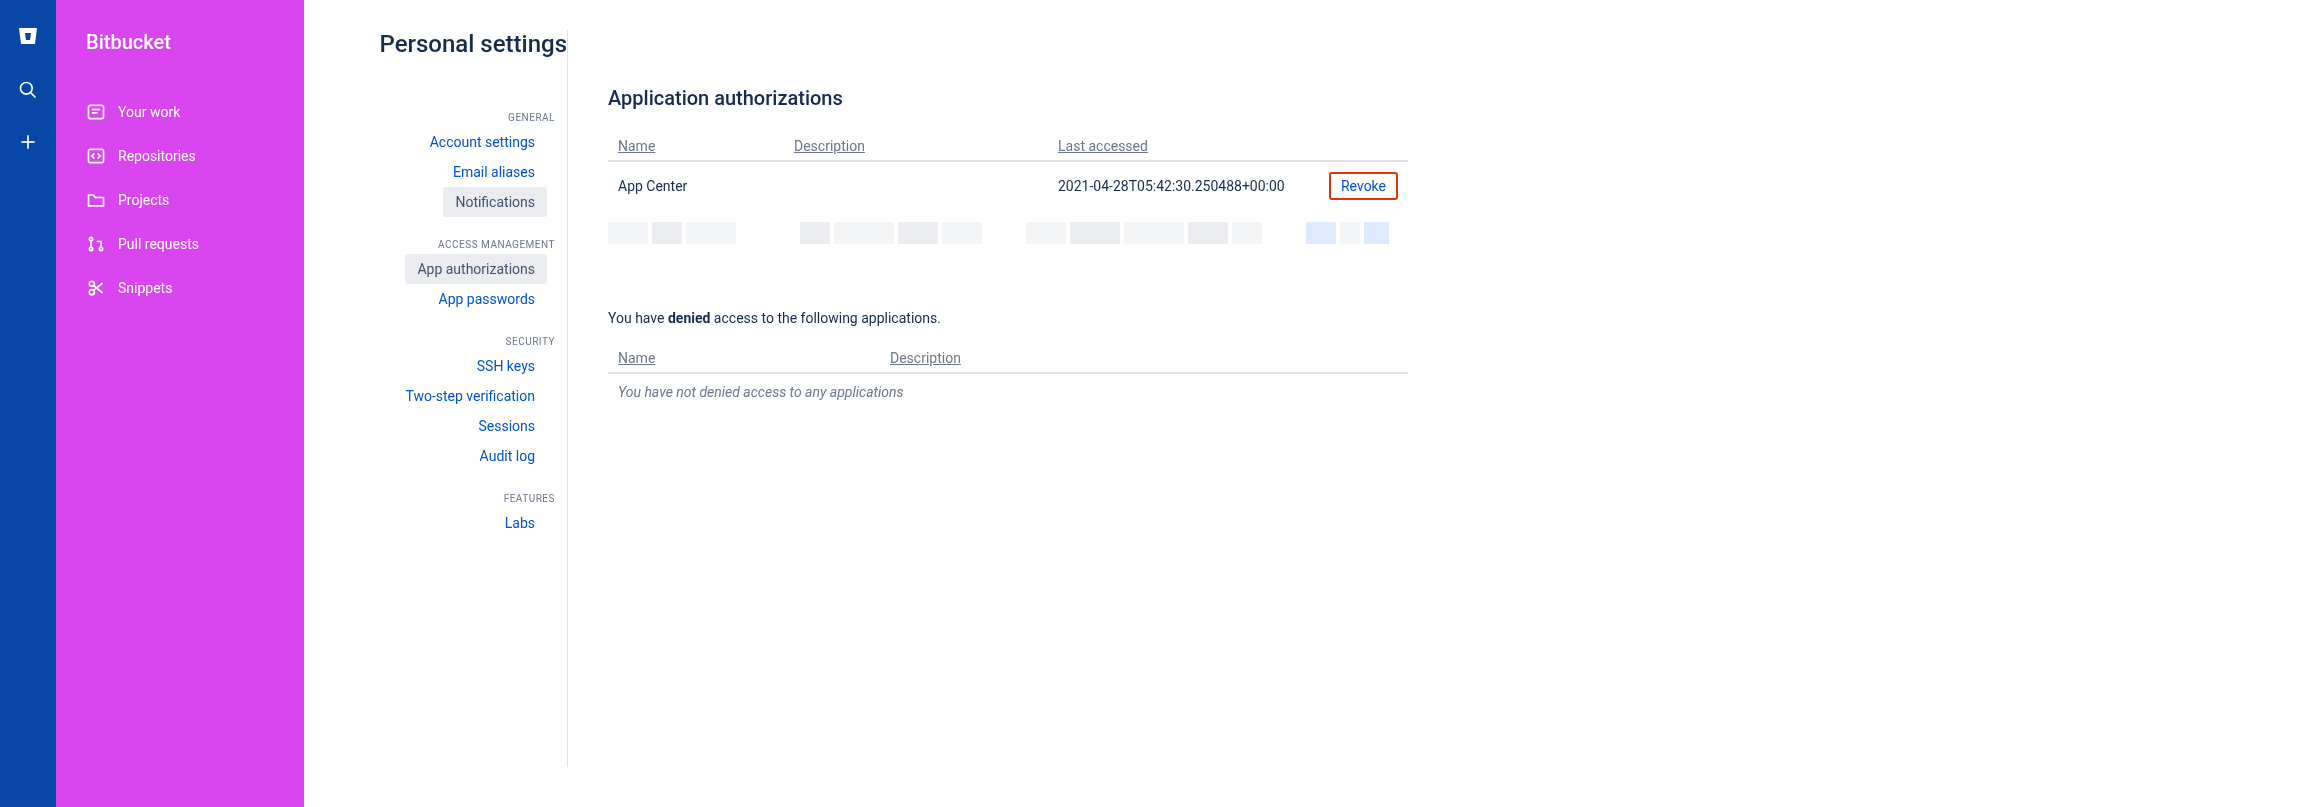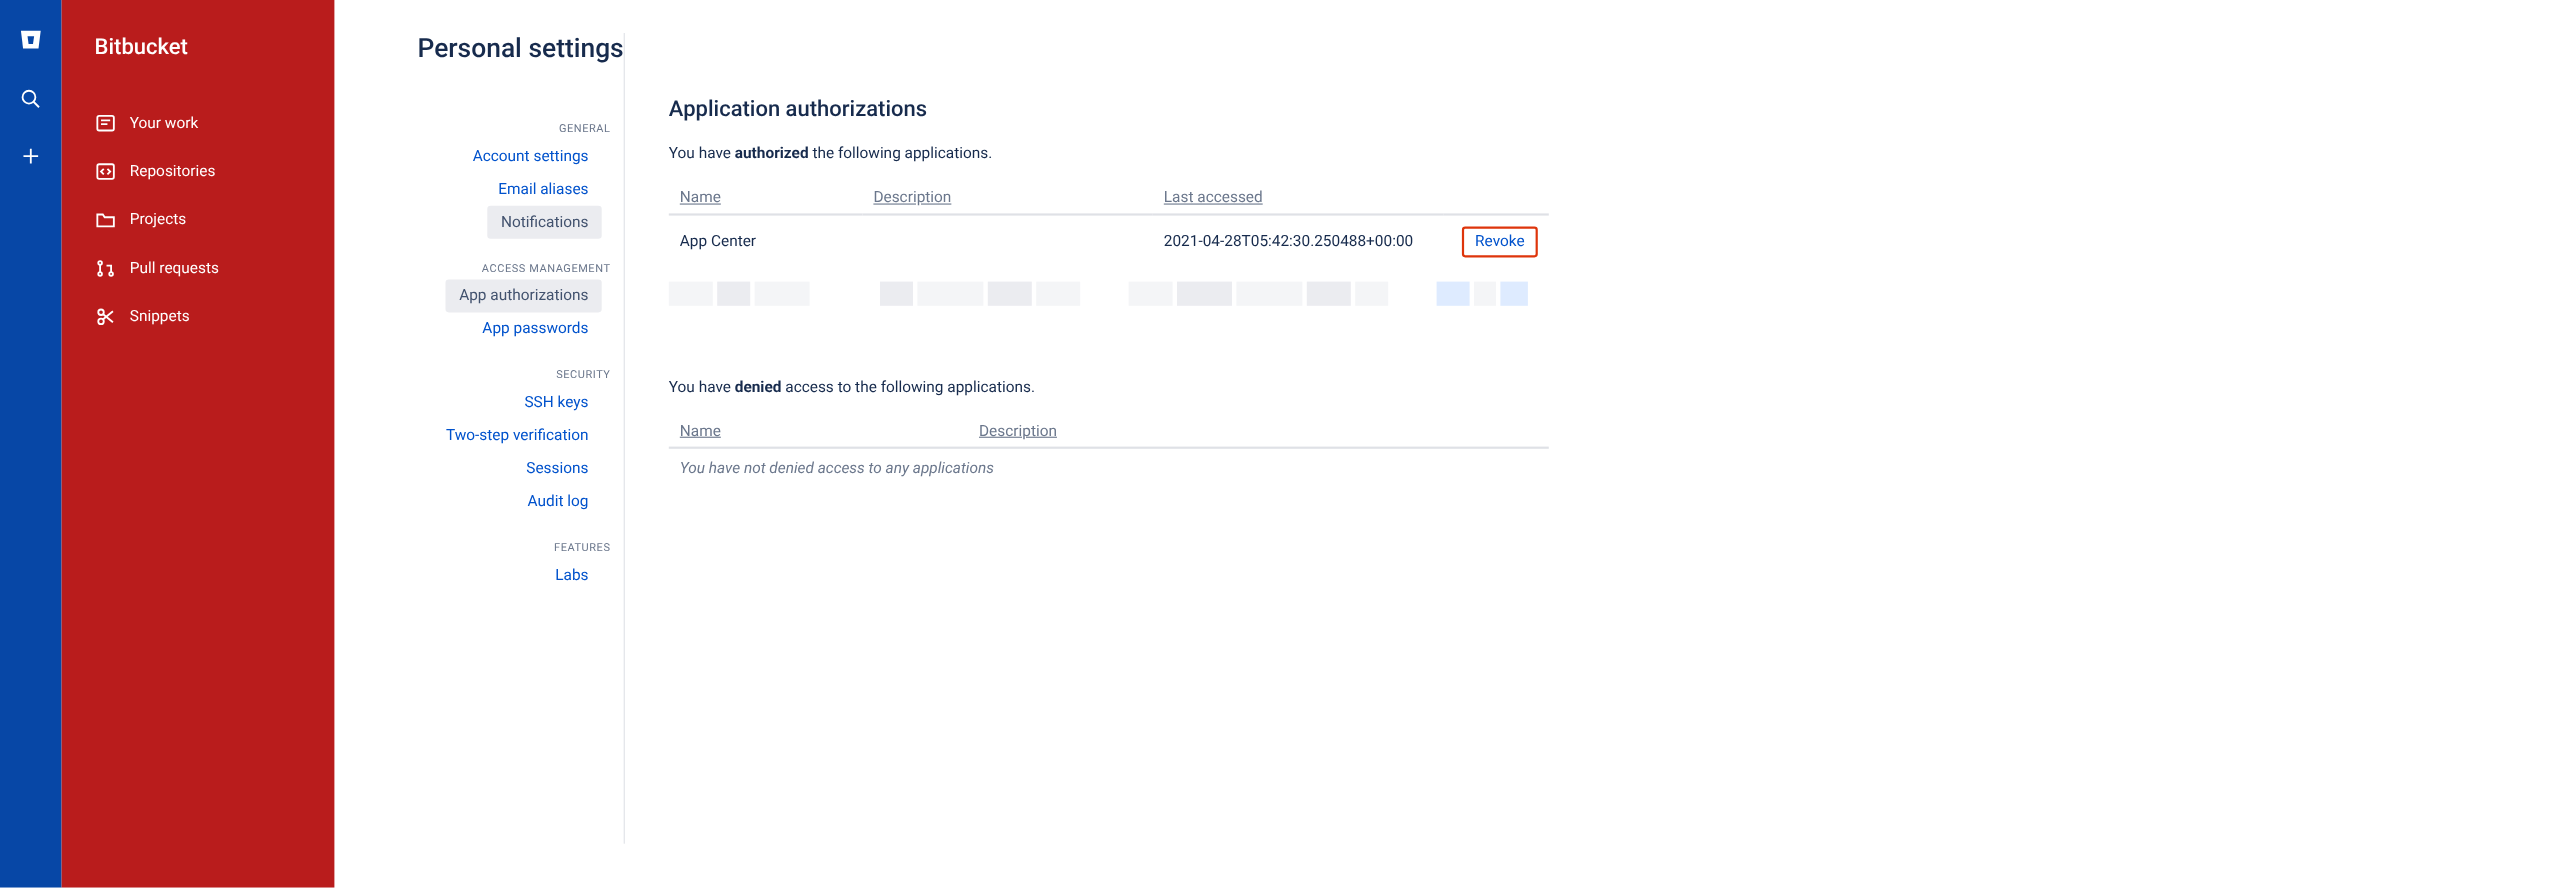--- a/index.html
+++ b/index.html
@@ -39,21 +39,21 @@
     height: 24px;
     display: flex;
     align-items: center;
     justify-content: center;
     cursor: pointer;
   }
 
   
   .sidebar {
     width: 248px;
-    background: #b91c1c;
+    background: #d946ef;
     color: #fff;
     padding: 30px 20px 32px 30px;
     flex-shrink: 0;
   }
   .sidebar-title {
     font-size: 20px;
     font-weight: 500;
     margin-bottom: 48px;
   }
   .sidebar-nav {
@@ -311,23 +311,20 @@
     <a class="settings-link">Sessions</a>
     <a class="settings-link">Audit log</a>
 
     <div class="settings-group-header">Features</div>
     <a class="settings-link">Labs</a>
   </div>
 
   <div class="content-col">
     <div class="content-title">Application authorizations</div>
 
-    <p>
-      <span>You have </span><strong>authorized</strong><span> the following applications.</span>
-    </p>
 
     <table>
       <thead>
         <tr>
           <th style="width:22%">Name</th>
           <th style="width:33%">Description</th>
           <th style="width:33%">Last accessed</th>
           <th style="width:12%"></th>
         </tr>
       </thead>

